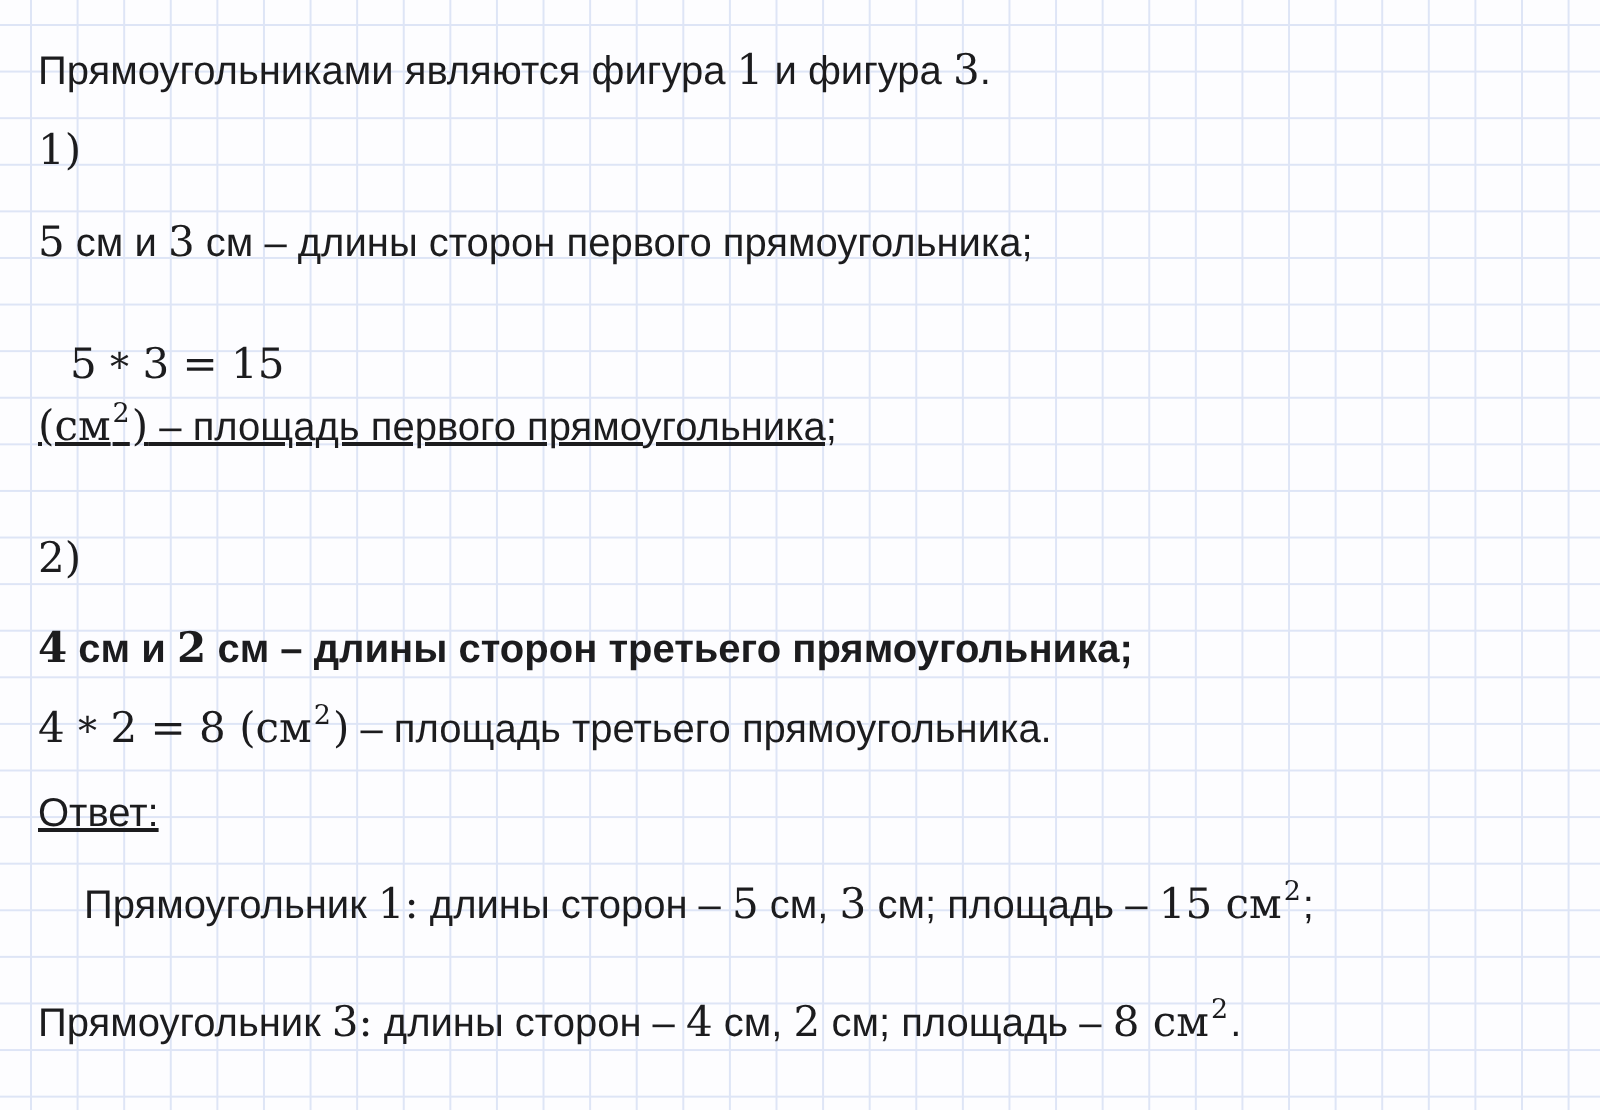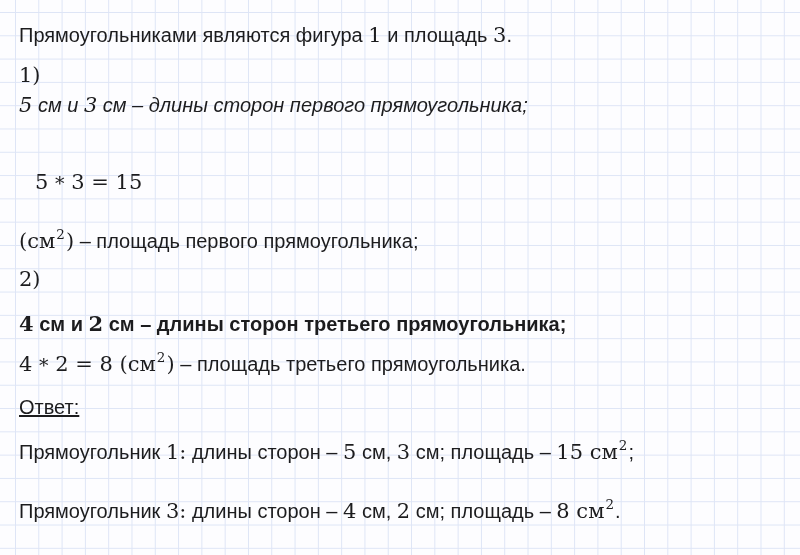--- a/index.html
+++ b/index.html
@@ -43,36 +43,36 @@
     font-family: "DejaVu Serif", "Liberation Serif", serif;
     font-size: 13.5px;
     line-height: 0;
     position: relative;
     top: -9px;
     margin: 0 1px;
   }
   
   [data-name="line-intro"]           { top: 20px; }
   [data-name="line-item1-label"]     { top: 60px; }
-  [data-name="line-rect1-sides"]     { top: 90px; font-style: italic; }
+  [data-name="line-rect1-sides"]     { top: 106px; }
   [data-name="line-rect1-calc"]      { top: 167px; margin-left: 16px; }
-  [data-name="line-rect1-area-unit"] { top: 226px; }
+  [data-name="line-rect1-area-unit"] { top: 198px; text-decoration: underline; }
   [data-name="line-item2-label"]     { top: 264px; }
   [data-name="line-rect3-sides"]     { top: 309px; font-weight: bold; }
   [data-name="line-rect3-calc"]      { top: 349px; }
   [data-name="line-answer-label"]    { top: 392px; text-decoration: underline; }
-  [data-name="line-answer-rect1"]    { top: 437px; }
+  [data-name="line-answer-rect1"]    { top: 437px; margin-left: 23px; }
   [data-name="line-answer-rect3"]    { top: 496px; }
 </style>
 </head>
 <body style="background-color: rgb(253, 253, 255);">
 
 <div class="doc" data-name="answer-document">
   <div data-name="document-lines">
-      <div class="line" data-name="line-intro"><span class="text" data-name="text-segment">Прямоугольниками являются фигура </span><span class="math" data-name="math-segment">1</span><span class="text" data-name="text-segment"> и площадь </span><span class="math" data-name="math-segment">3</span><span class="text" data-name="text-segment">.</span></div>
+      <div class="line" data-name="line-intro"><span class="text" data-name="text-segment">Прямоугольниками являются фигура </span><span class="math" data-name="math-segment">1</span><span class="text" data-name="text-segment"> и фигура </span><span class="math" data-name="math-segment">3</span><span class="text" data-name="text-segment">.</span></div>
       <div class="line" data-name="line-item1-label"><span class="math" data-name="math-segment">1)</span></div>
       <div class="line" data-name="line-rect1-sides"><span class="math" data-name="math-segment">5</span><span class="text" data-name="text-segment"> см и </span><span class="math" data-name="math-segment">3</span><span class="text" data-name="text-segment"> см – длины сторон первого прямоугольника;</span></div>
       <div class="line" data-name="line-rect1-calc"><span class="math" data-name="math-segment">5 </span><span class="star" data-name="multiplication-asterisk">*</span><span class="math" data-name="math-segment"> 3 = 15</span></div>
       <div class="line" data-name="line-rect1-area-unit"><span class="math" data-name="math-segment">(см</span><span class="sup" data-name="superscript-segment">2</span><span class="math" data-name="math-segment">)</span><span class="text" data-name="text-segment"> – площадь первого прямоугольника;</span></div>
       <div class="line" data-name="line-item2-label"><span class="math" data-name="math-segment">2)</span></div>
       <div class="line" data-name="line-rect3-sides"><span class="math" data-name="math-segment">4</span><span class="text" data-name="text-segment"> см и </span><span class="math" data-name="math-segment">2</span><span class="text" data-name="text-segment"> см – длины сторон третьего прямоугольника;</span></div>
       <div class="line" data-name="line-rect3-calc"><span class="math" data-name="math-segment">4 </span><span class="star" data-name="multiplication-asterisk">*</span><span class="math" data-name="math-segment"> 2 = 8 (см</span><span class="sup" data-name="superscript-segment">2</span><span class="math" data-name="math-segment">)</span><span class="text" data-name="text-segment"> – площадь третьего прямоугольника.</span></div>
       <div class="line" data-name="line-answer-label"><span class="text" data-name="text-segment">Ответ:</span></div>
       <div class="line" data-name="line-answer-rect1"><span class="text" data-name="text-segment">Прямоугольник </span><span class="math" data-name="math-segment">1:</span><span class="text" data-name="text-segment"> длины сторон – </span><span class="math" data-name="math-segment">5</span><span class="text" data-name="text-segment"> см, </span><span class="math" data-name="math-segment">3</span><span class="text" data-name="text-segment"> см; площадь – </span><span class="math" data-name="math-segment">15 см</span><span class="sup" data-name="superscript-segment">2</span><span class="text" data-name="text-segment">;</span></div>
       <div class="line" data-name="line-answer-rect3"><span class="text" data-name="text-segment">Прямоугольник </span><span class="math" data-name="math-segment">3:</span><span class="text" data-name="text-segment"> длины сторон – </span><span class="math" data-name="math-segment">4</span><span class="text" data-name="text-segment"> см, </span><span class="math" data-name="math-segment">2</span><span class="text" data-name="text-segment"> см; площадь – </span><span class="math" data-name="math-segment">8 см</span><span class="sup" data-name="superscript-segment">2</span><span class="text" data-name="text-segment">.</span></div>

